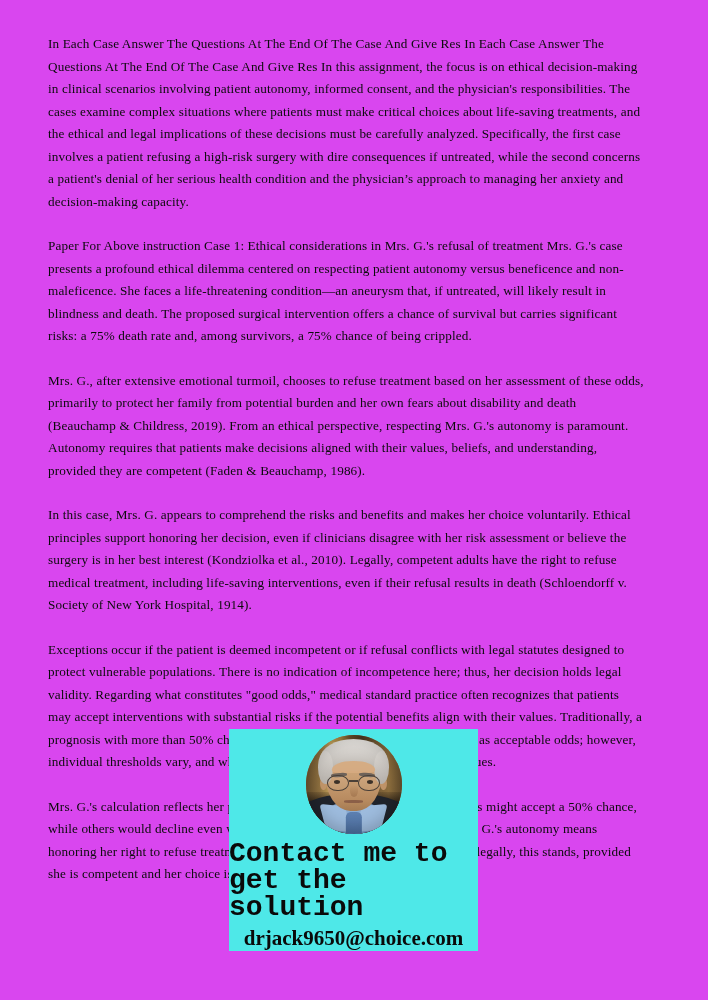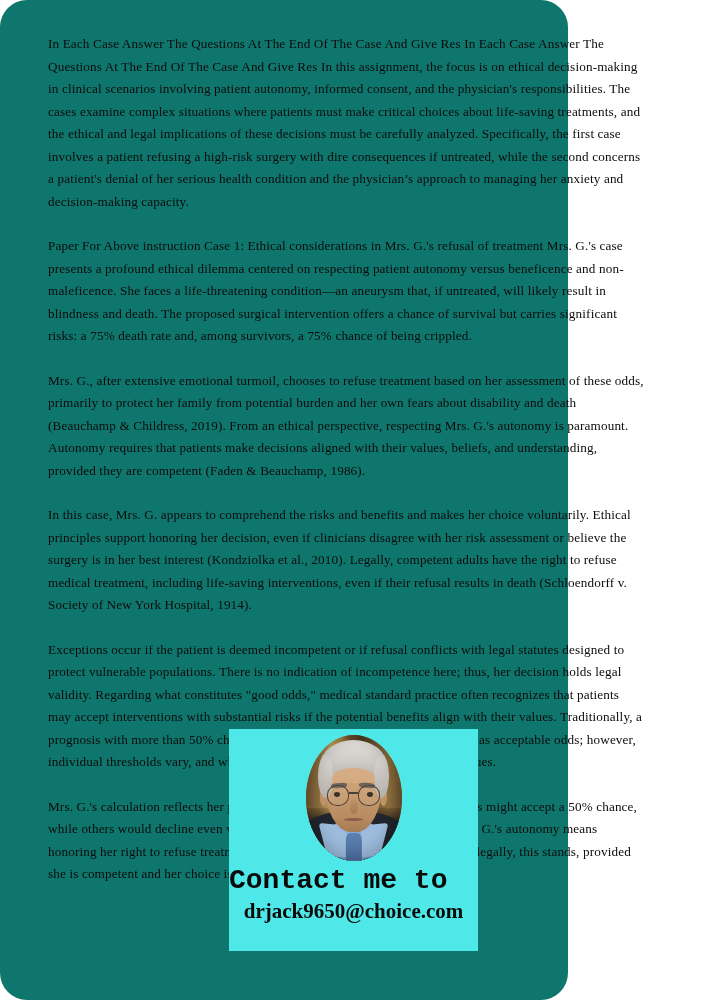--- a/index.html
+++ b/index.html
@@ -11,24 +11,23 @@
     width: 708px;
     height: 1000px;
     position: relative;
     overflow: hidden;
     font-family: "Liberation Serif", "DejaVu Serif", serif;
   }
 
   #page {
     position: absolute;
     left: 0; top: 0;
-    width: 568px;
+    width: 708px;
     height: 1000px;
-    background: #0f766e;
-    border-radius: 27px;
+    background: #d946ef;
   }
 
   .doc-body {
     position: absolute;
     left: 48px;
     top: 33px;
     width: 596px;
   }
 
   .para {
@@ -241,17 +240,18 @@
         <div class="ph-bridge"></div>
         <div class="ph-eye-l"></div>
         <div class="ph-eye-r"></div>
         <div class="ph-nose"></div>
         <div class="ph-mouth"></div>
         <div class="ph-vig"></div>
       </div>
     </div>
 
     <div class="ov-line ov-l1">Contact me to</div>
+    <div class="ov-line">get the solution</div>
     <div class="ov-email">drjack9650@choice.com</div>
 
   </div>
 
 </div>
 
 </body></html>

